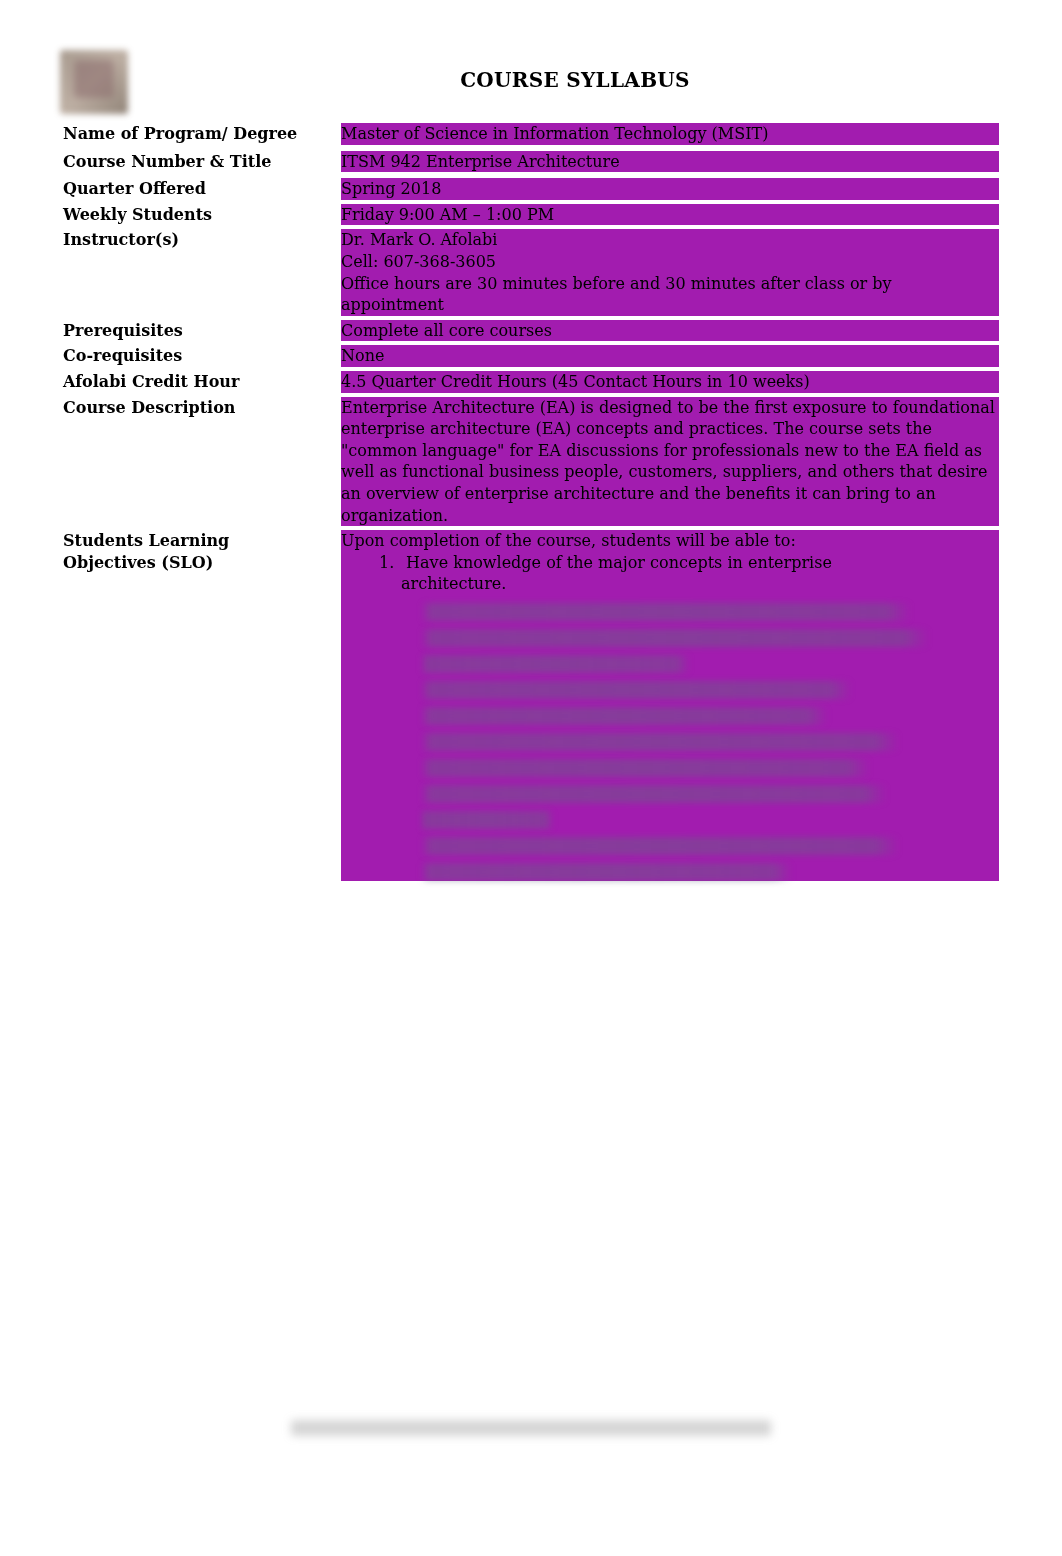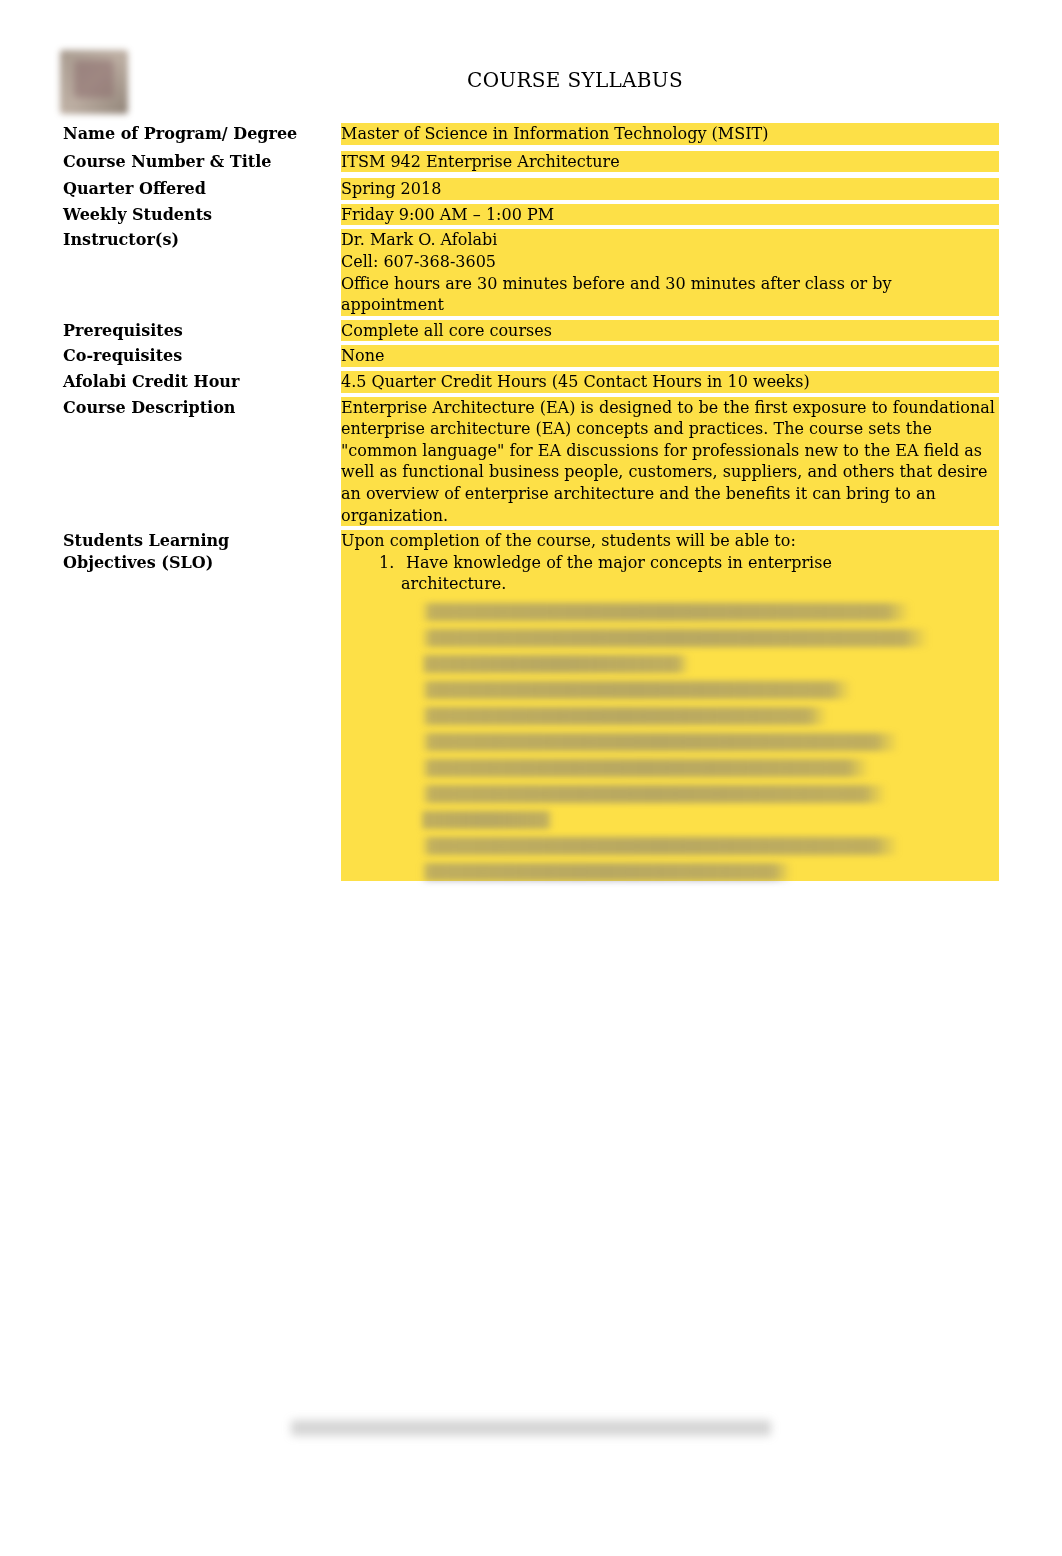--- a/index.html
+++ b/index.html
@@ -47,33 +47,33 @@
       filter: blur(2px);
     }
     
     .title-area {
       flex: 1;
       text-align: center;
       padding-top: 18px;
     }
     
     .doc-title {
-      font-weight: normal;
+      font-weight: bold;
       font-size: 20px;
       letter-spacing: 0.3px;
     }
     
     .content-table {
       width: 100%;
       border-collapse: collapse;
       margin-top: 4px;
     }
     
     .highlight-box {
-      background: #fde047;
+      background: #a21caf;
       margin-bottom: 2px;
     }
     
     .content-table td {
       vertical-align: top;
       font-size: 16px;
       line-height: 1.35;
       padding: 1px 3px;
     }
     

